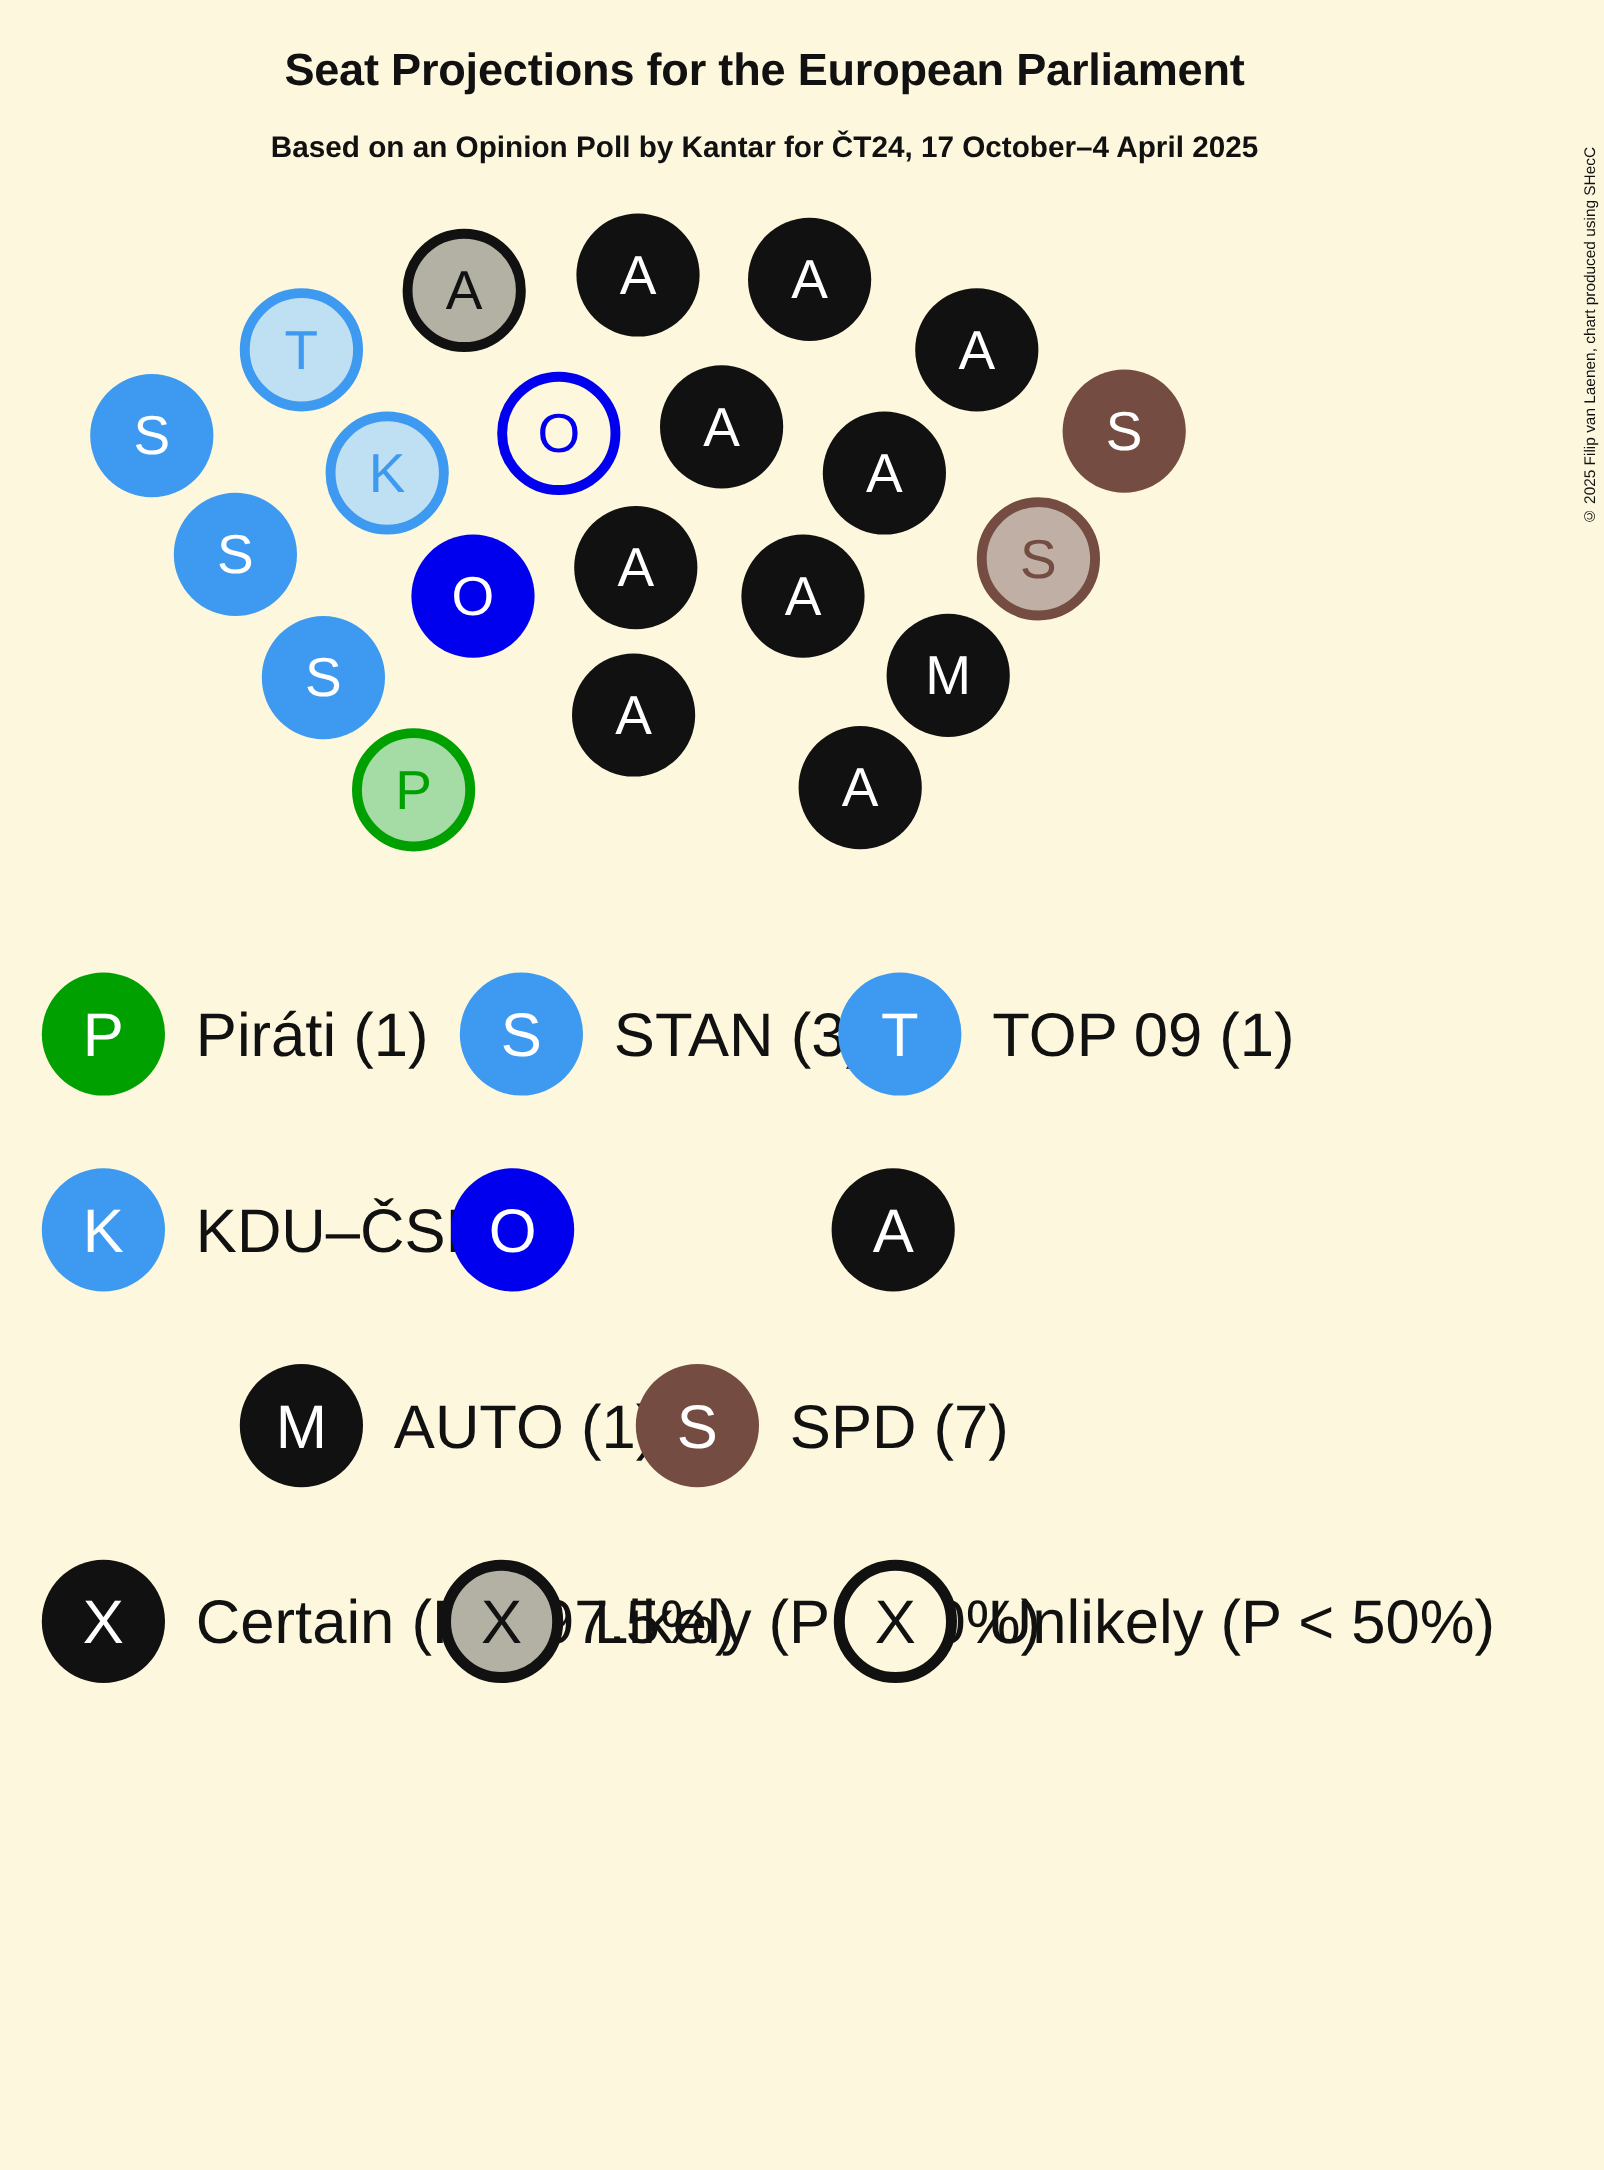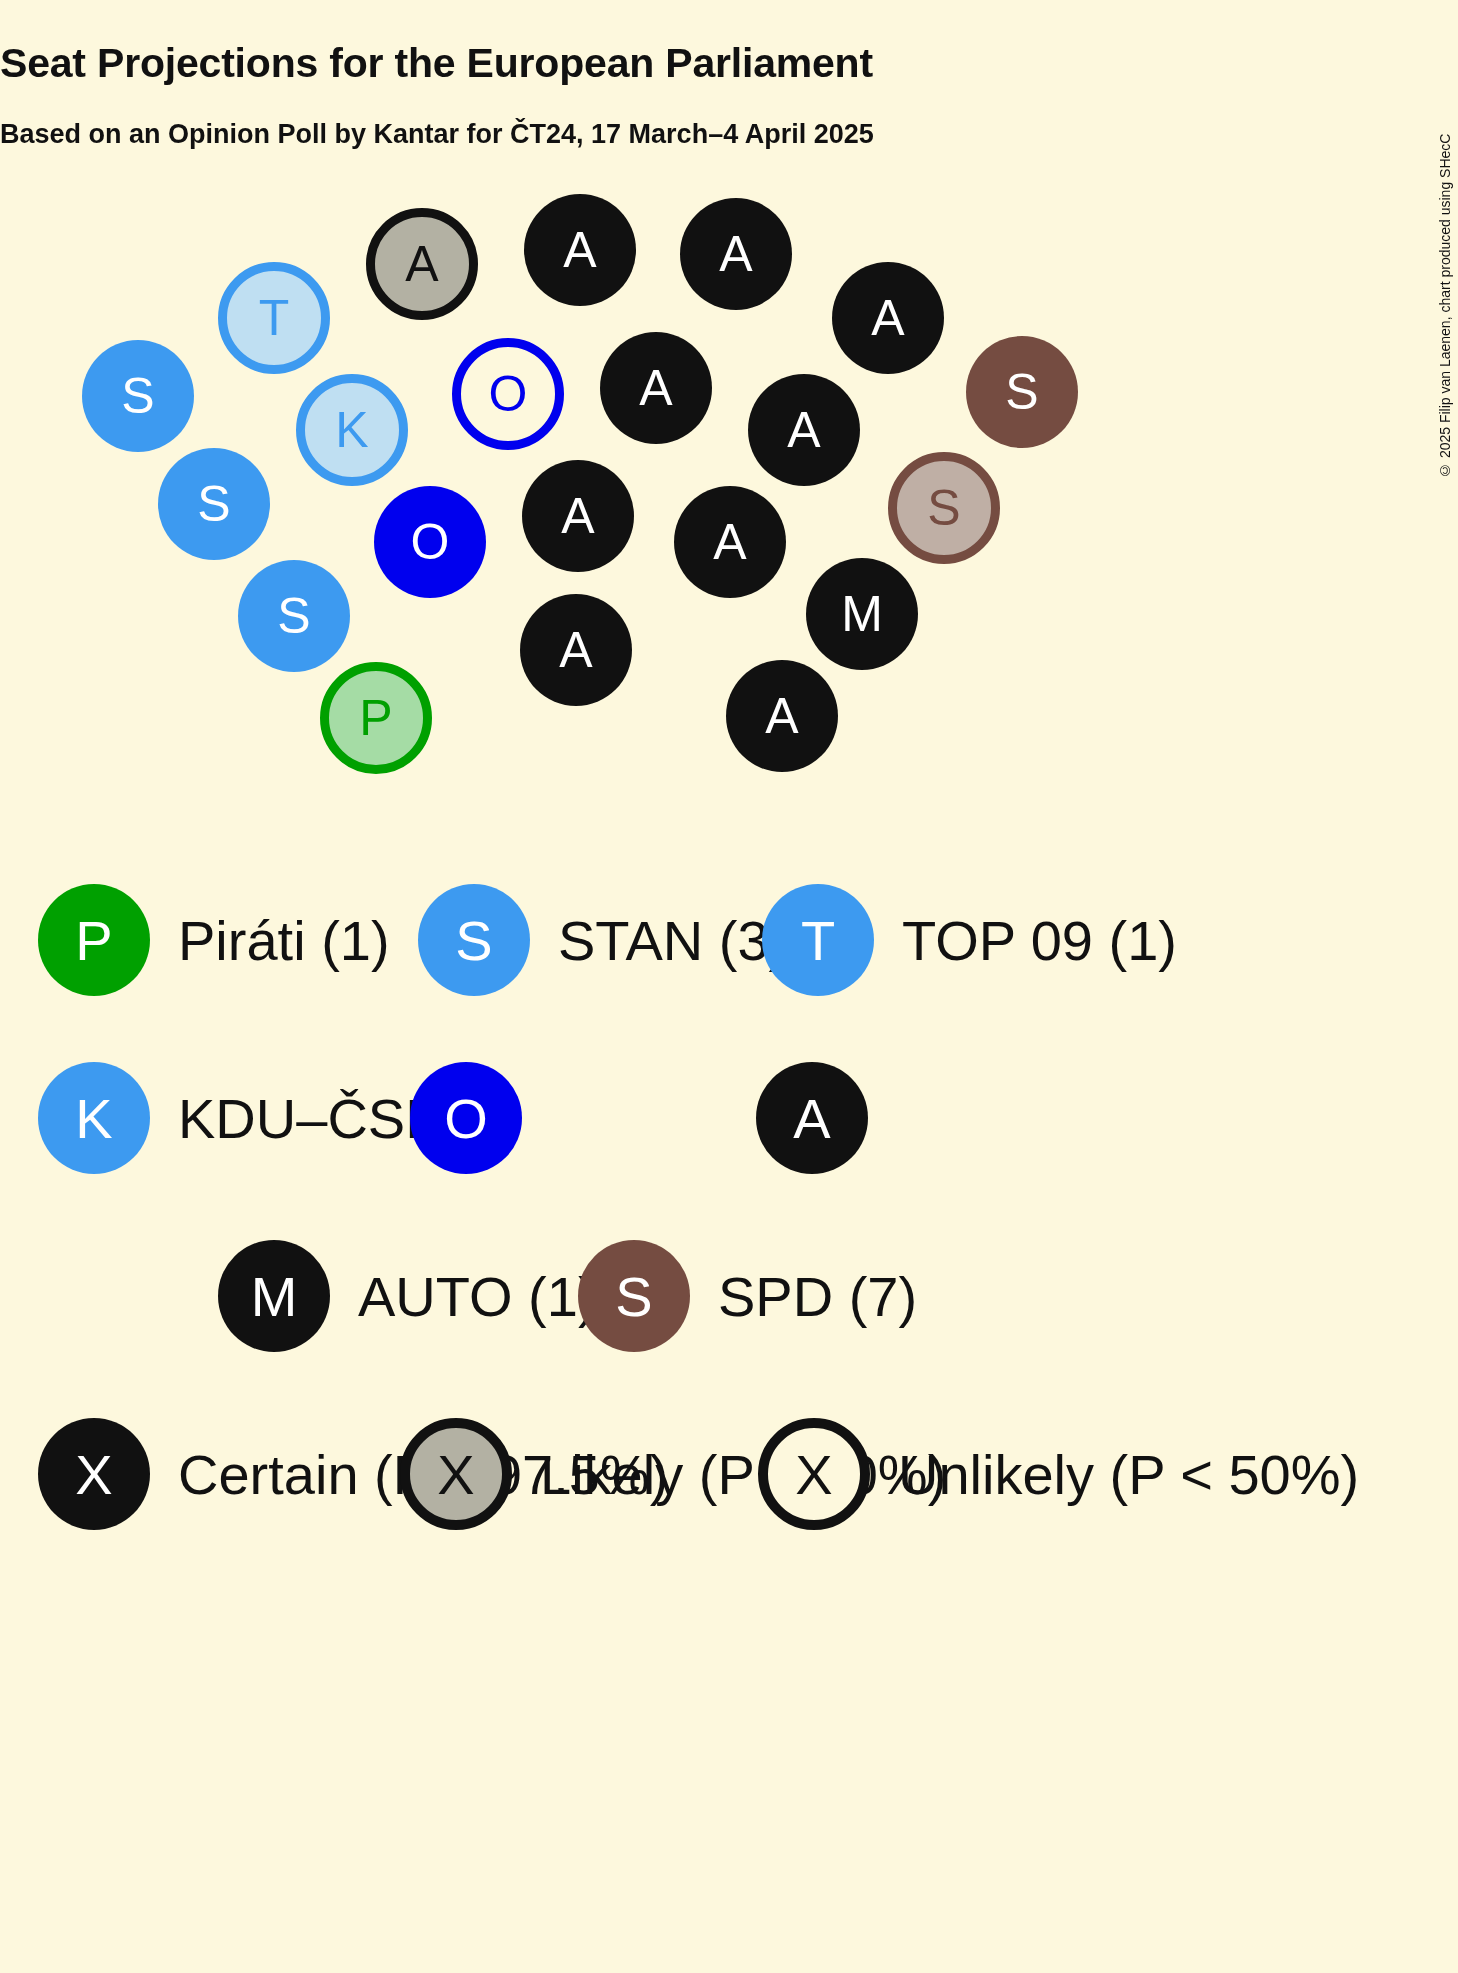--- a/index.html
+++ b/index.html
@@ -14,21 +14,21 @@
     overflow: hidden;
     position: relative;
   }
 
   
   .header {
     position: absolute;
     left: 0;
     top: 0;
     width: 1390px;
-    text-align: left;
+    text-align: center;
   }
   .chart-title {
     margin: 0;
     padding-top: 40px;
     font-size: 41px;
     font-weight: bold;
     color: #111111;
     letter-spacing: -0.2px;
   }
   .chart-subtitle {
@@ -109,21 +109,21 @@
     font-size: 56px;
     color: #111111;
     padding-left: 28px;
   }
 </style>
 </head>
 <body>
 
 <div class="header">
   <h1 class="chart-title">Seat Projections for the European Parliament</h1>
-  <h2 class="chart-subtitle">Based on an Opinion Poll by Kantar for ČT24, 17 March–4 April 2025</h2>
+  <h2 class="chart-subtitle">Based on an Opinion Poll by Kantar for ČT24, 17 October–4 April 2025</h2>
 </div>
 
 <div class="copyright">© 2025 Filip van Laenen, chart produced using SHecC</div>
 
 <div class="hemicycle" id="hemicycle">
     <div class="seat" style="left: 82px; top: 340px; width: 112px; height: 112px; background: rgb(61, 154, 240); color: rgb(255, 255, 255);">S</div>
     <div class="seat" style="left: 218px; top: 262px; width: 112px; height: 112px; background: rgb(191, 223, 242); color: rgb(61, 154, 240); border: 9px solid rgb(61, 154, 240);">T</div>
     <div class="seat" style="left: 158px; top: 448px; width: 112px; height: 112px; background: rgb(61, 154, 240); color: rgb(255, 255, 255);">S</div>
     <div class="seat" style="left: 296px; top: 374px; width: 112px; height: 112px; background: rgb(191, 223, 242); color: rgb(61, 154, 240); border: 9px solid rgb(61, 154, 240);">K</div>
     <div class="seat" style="left: 238px; top: 560px; width: 112px; height: 112px; background: rgb(61, 154, 240); color: rgb(255, 255, 255);">S</div>

